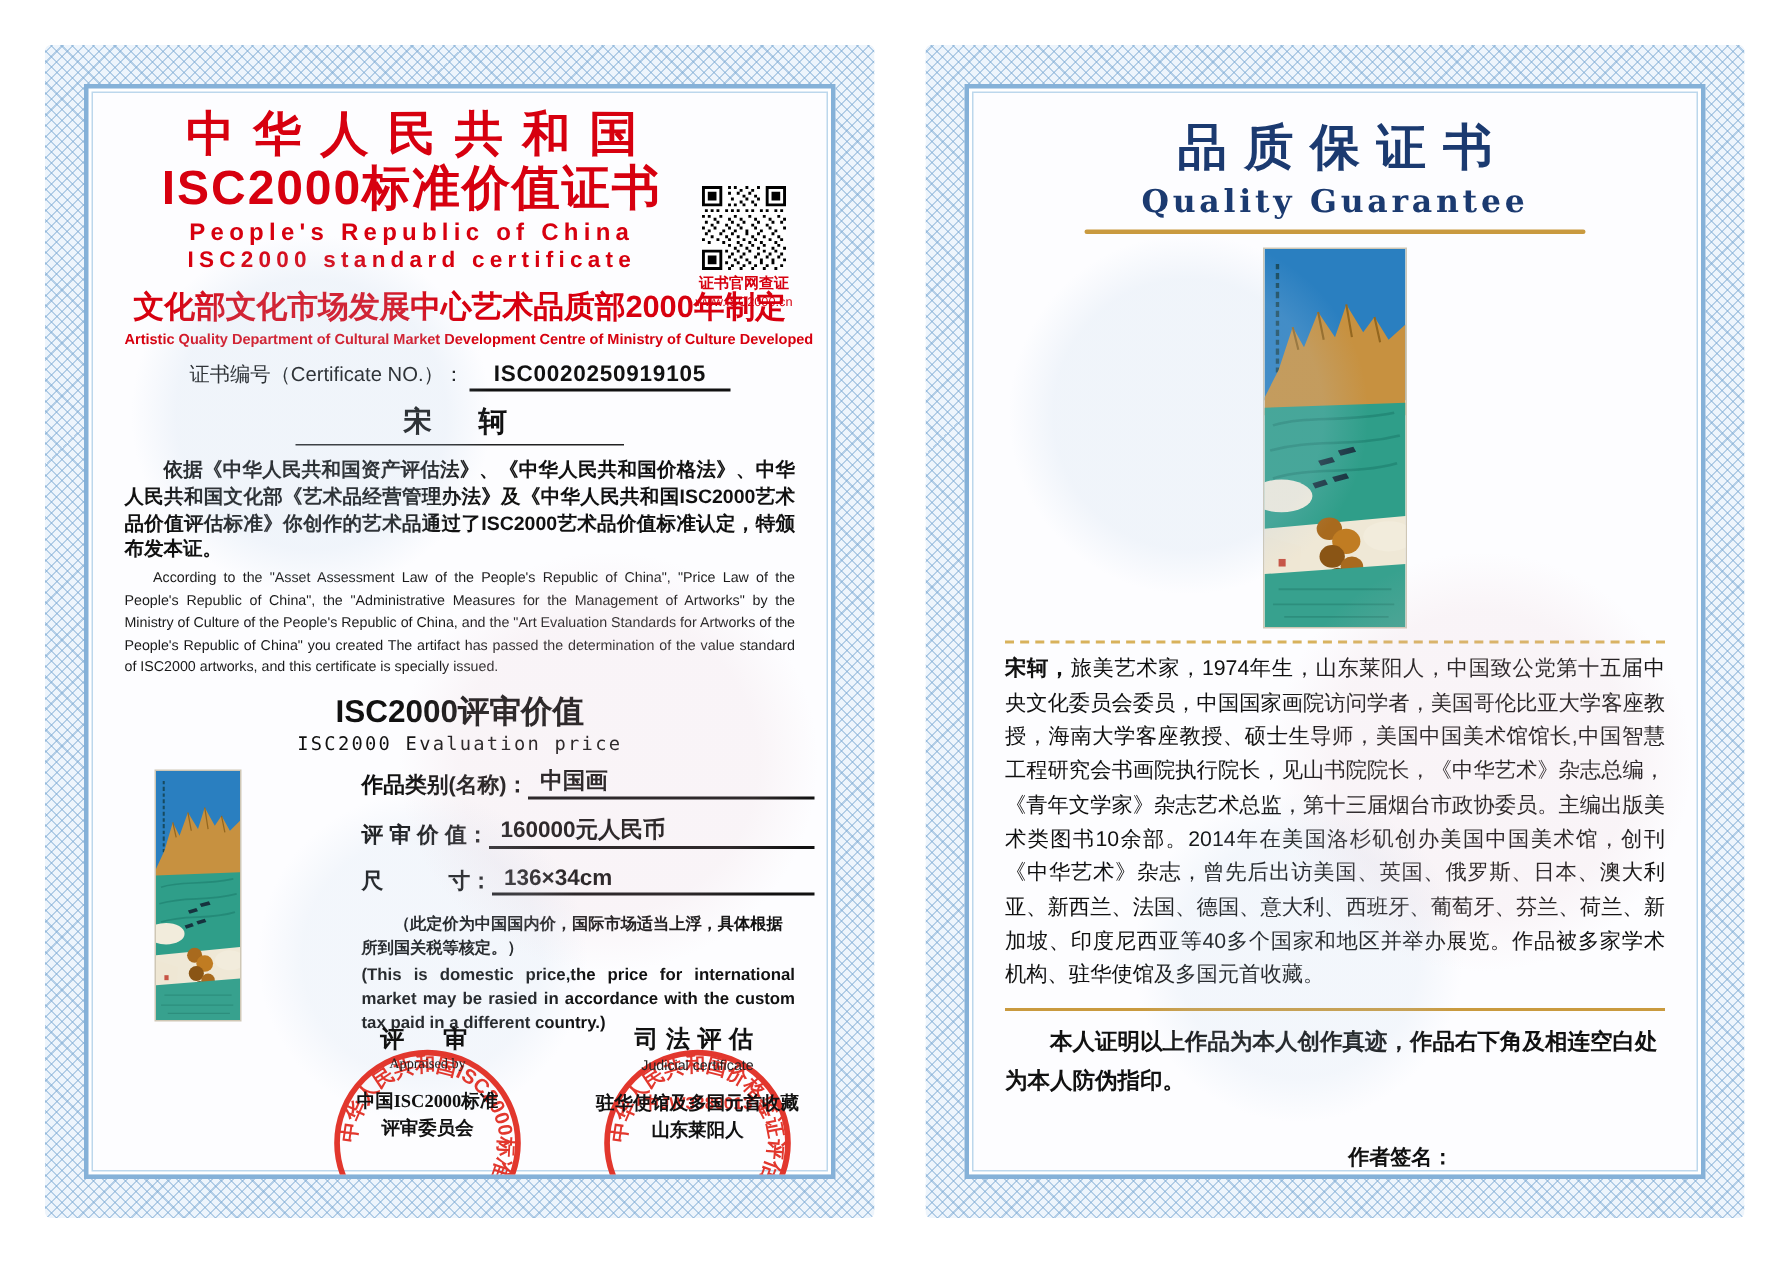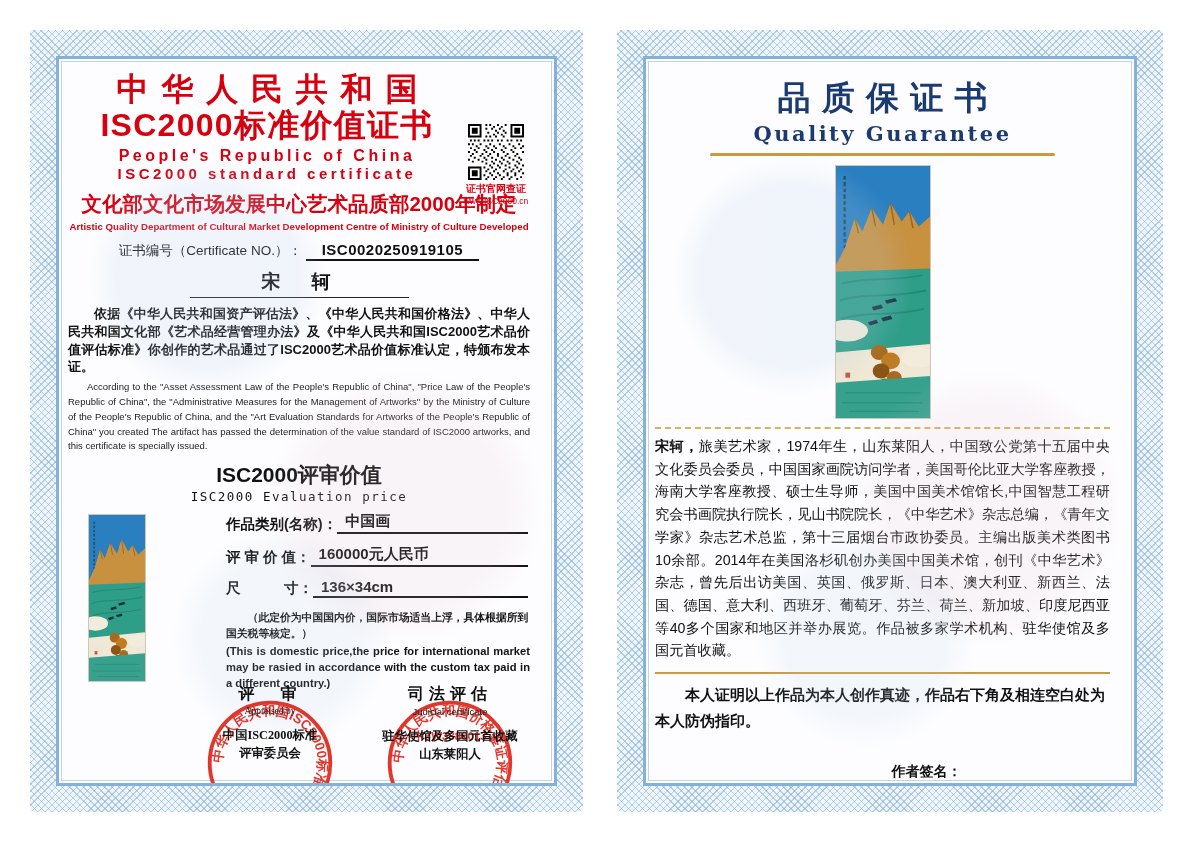--- a/index.html
+++ b/index.html
@@ -16,21 +16,21 @@
       #eef5fc;
     border-radius:4px;
   }
   .cert-left{left:30px;width:553px;}
   .cert-right{left:617px;width:546px;}
   .panel{
     width:100%;height:100%;box-sizing:border-box;position:relative;overflow:hidden;
     background:#fdfdff;
     border:3px solid #85b1d8;
     box-shadow:inset 0 0 0 2px #ffffff, inset 0 0 0 3px #bcd7ec;
-    padding:13px 24px 10px 9px;
+    padding:13px 24px 10px 24px;
   }
   .panel::after{ 
     content:"";position:absolute;inset:0;pointer-events:none;
     background:
       radial-gradient(circle at 30% 30%, rgba(180,205,230,.18) 0 90px, transparent 120px),
       radial-gradient(circle at 70% 62%, rgba(225,190,200,.14) 0 100px, transparent 140px),
       radial-gradient(circle at 45% 80%, rgba(180,205,230,.14) 0 80px, transparent 110px);
   }
   
   .l-titles{position:relative;}

